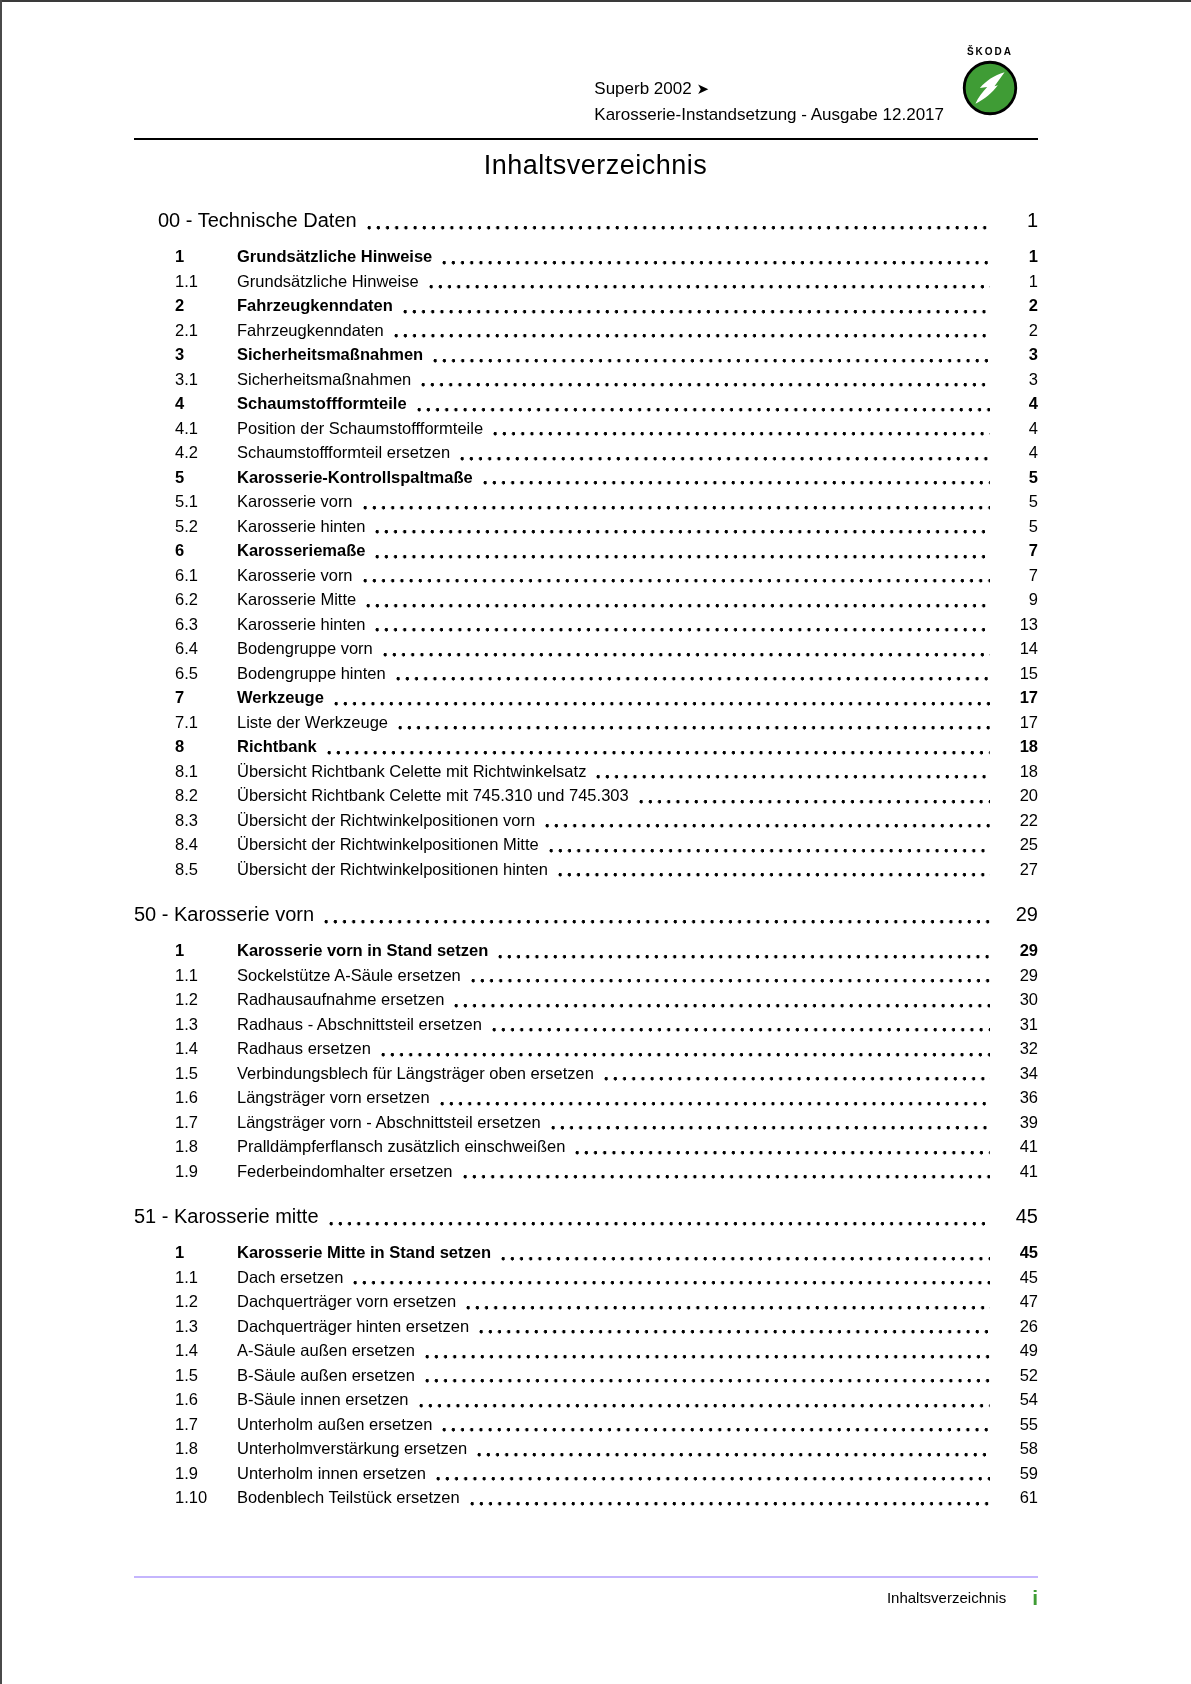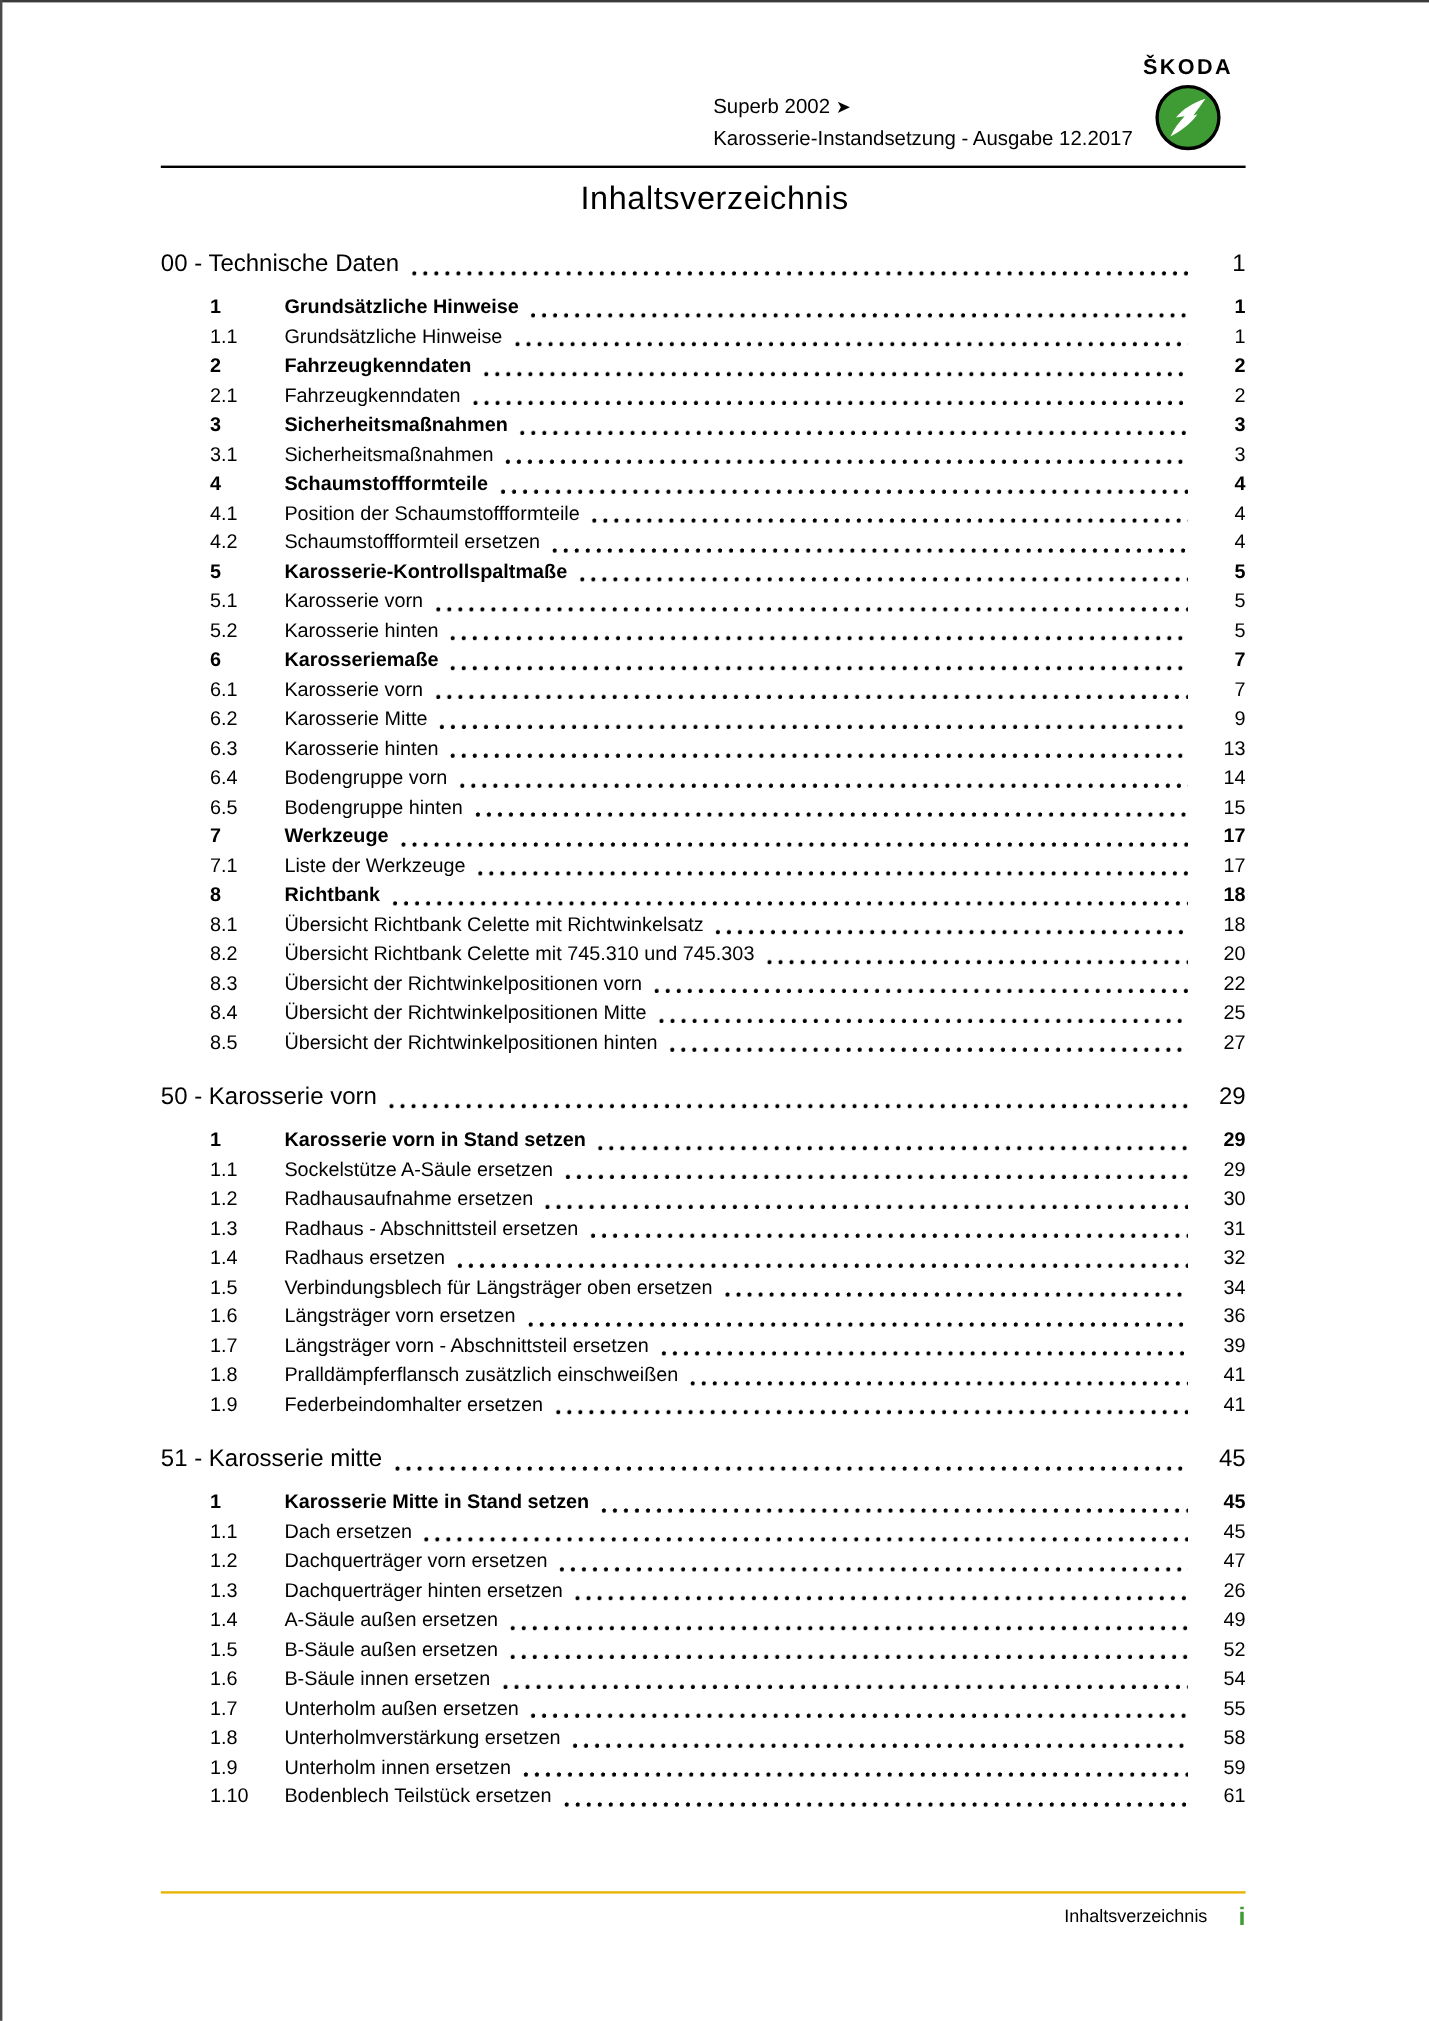--- a/index.html
+++ b/index.html
@@ -13,47 +13,47 @@
   }
   .page { position: relative; width: 1191px; height: 1684px; }
   .edge-top { position: absolute; top: 0; left: 0; width: 100%; height: 2px; background: #3a3a3a; }
   .edge-left { position: absolute; top: 0; left: 0; width: 2px; height: 100%; background: #4a4a4a; }
 
   
   .header { position: absolute; left: 134px; top: 50px; width: 904px; height: 88px; border-bottom: 2px solid #000; }
   .header-lines { position: absolute; right: 94px; top: 26px; text-align: left; font-size: 17px; line-height: 26px; }
   .model-arrow { font-size: 15px; }
   .brand-block { position: absolute; right: 6px; top: -4px; width: 84px; text-align: center; }
-  .brand-name { font-size: 18px; font-weight: 700; letter-spacing: 2px; }
+  .brand-name { font-size: 10px; font-weight: 700; letter-spacing: 2px; }
   .logo-svg { width: 56px; height: 56px; display: block; margin: 3px auto 0; }
   .logo-circle-fill { fill: var(--green, #3f9c35); }
 
   
   .title { padding-top: 150px; text-align: center; font-size: 27px; letter-spacing: 0.5px; }
 
   
   .toc { margin: 26px 153px 0 134px; }
   .row { display: flex; align-items: flex-end; }
   .dots {
     flex: 1 1 auto; min-width: 20px; height: 6px;
     margin: 0 4px 3px 10px;
     background-image: radial-gradient(circle at 2.2px 2.8px, #000 1.55px, transparent 1.95px);
     background-size: 9.2px 6px;
     background-repeat: repeat-x;
   }
   .page-num { flex: 0 0 44px; text-align: right; white-space: nowrap; }
   .chapter-row { font-size: 20px; line-height: 27px; margin: 20px 0 10px; }
-  .chapter-block:first-child .chapter-row { margin-top: 6px; }
+  .chapter-block:first-child .chapter-row { margin-top: 6px; margin-left: 24px; }
   .sec-row { font-size: 16.5px; line-height: 24.5px; margin-left: 41px; }
   .sec-row .num { flex: 0 0 62px; }
   .sec-title { white-space: nowrap; }
   .bold { font-weight: 700; }
 
   
-  .footer { position: absolute; left: 134px; top: 1576px; width: 904px; border-top: 2px solid #eab308; padding-top: 8px; text-align: right; font-size: 15px; }
+  .footer { position: absolute; left: 134px; top: 1576px; width: 904px; border-top: 2px solid #c4b5fd; padding-top: 8px; text-align: right; font-size: 15px; }
   .footer .page-i { color: var(--green, #3f9c35); font-weight: 700; font-size: 21px; margin-left: 26px; vertical-align: -2px; }
 </style>
 </head>
 <body>
 
 <div class="page">
   <div class="edge-top"></div>
   <div class="edge-left"></div>
 
   <div class="header">

